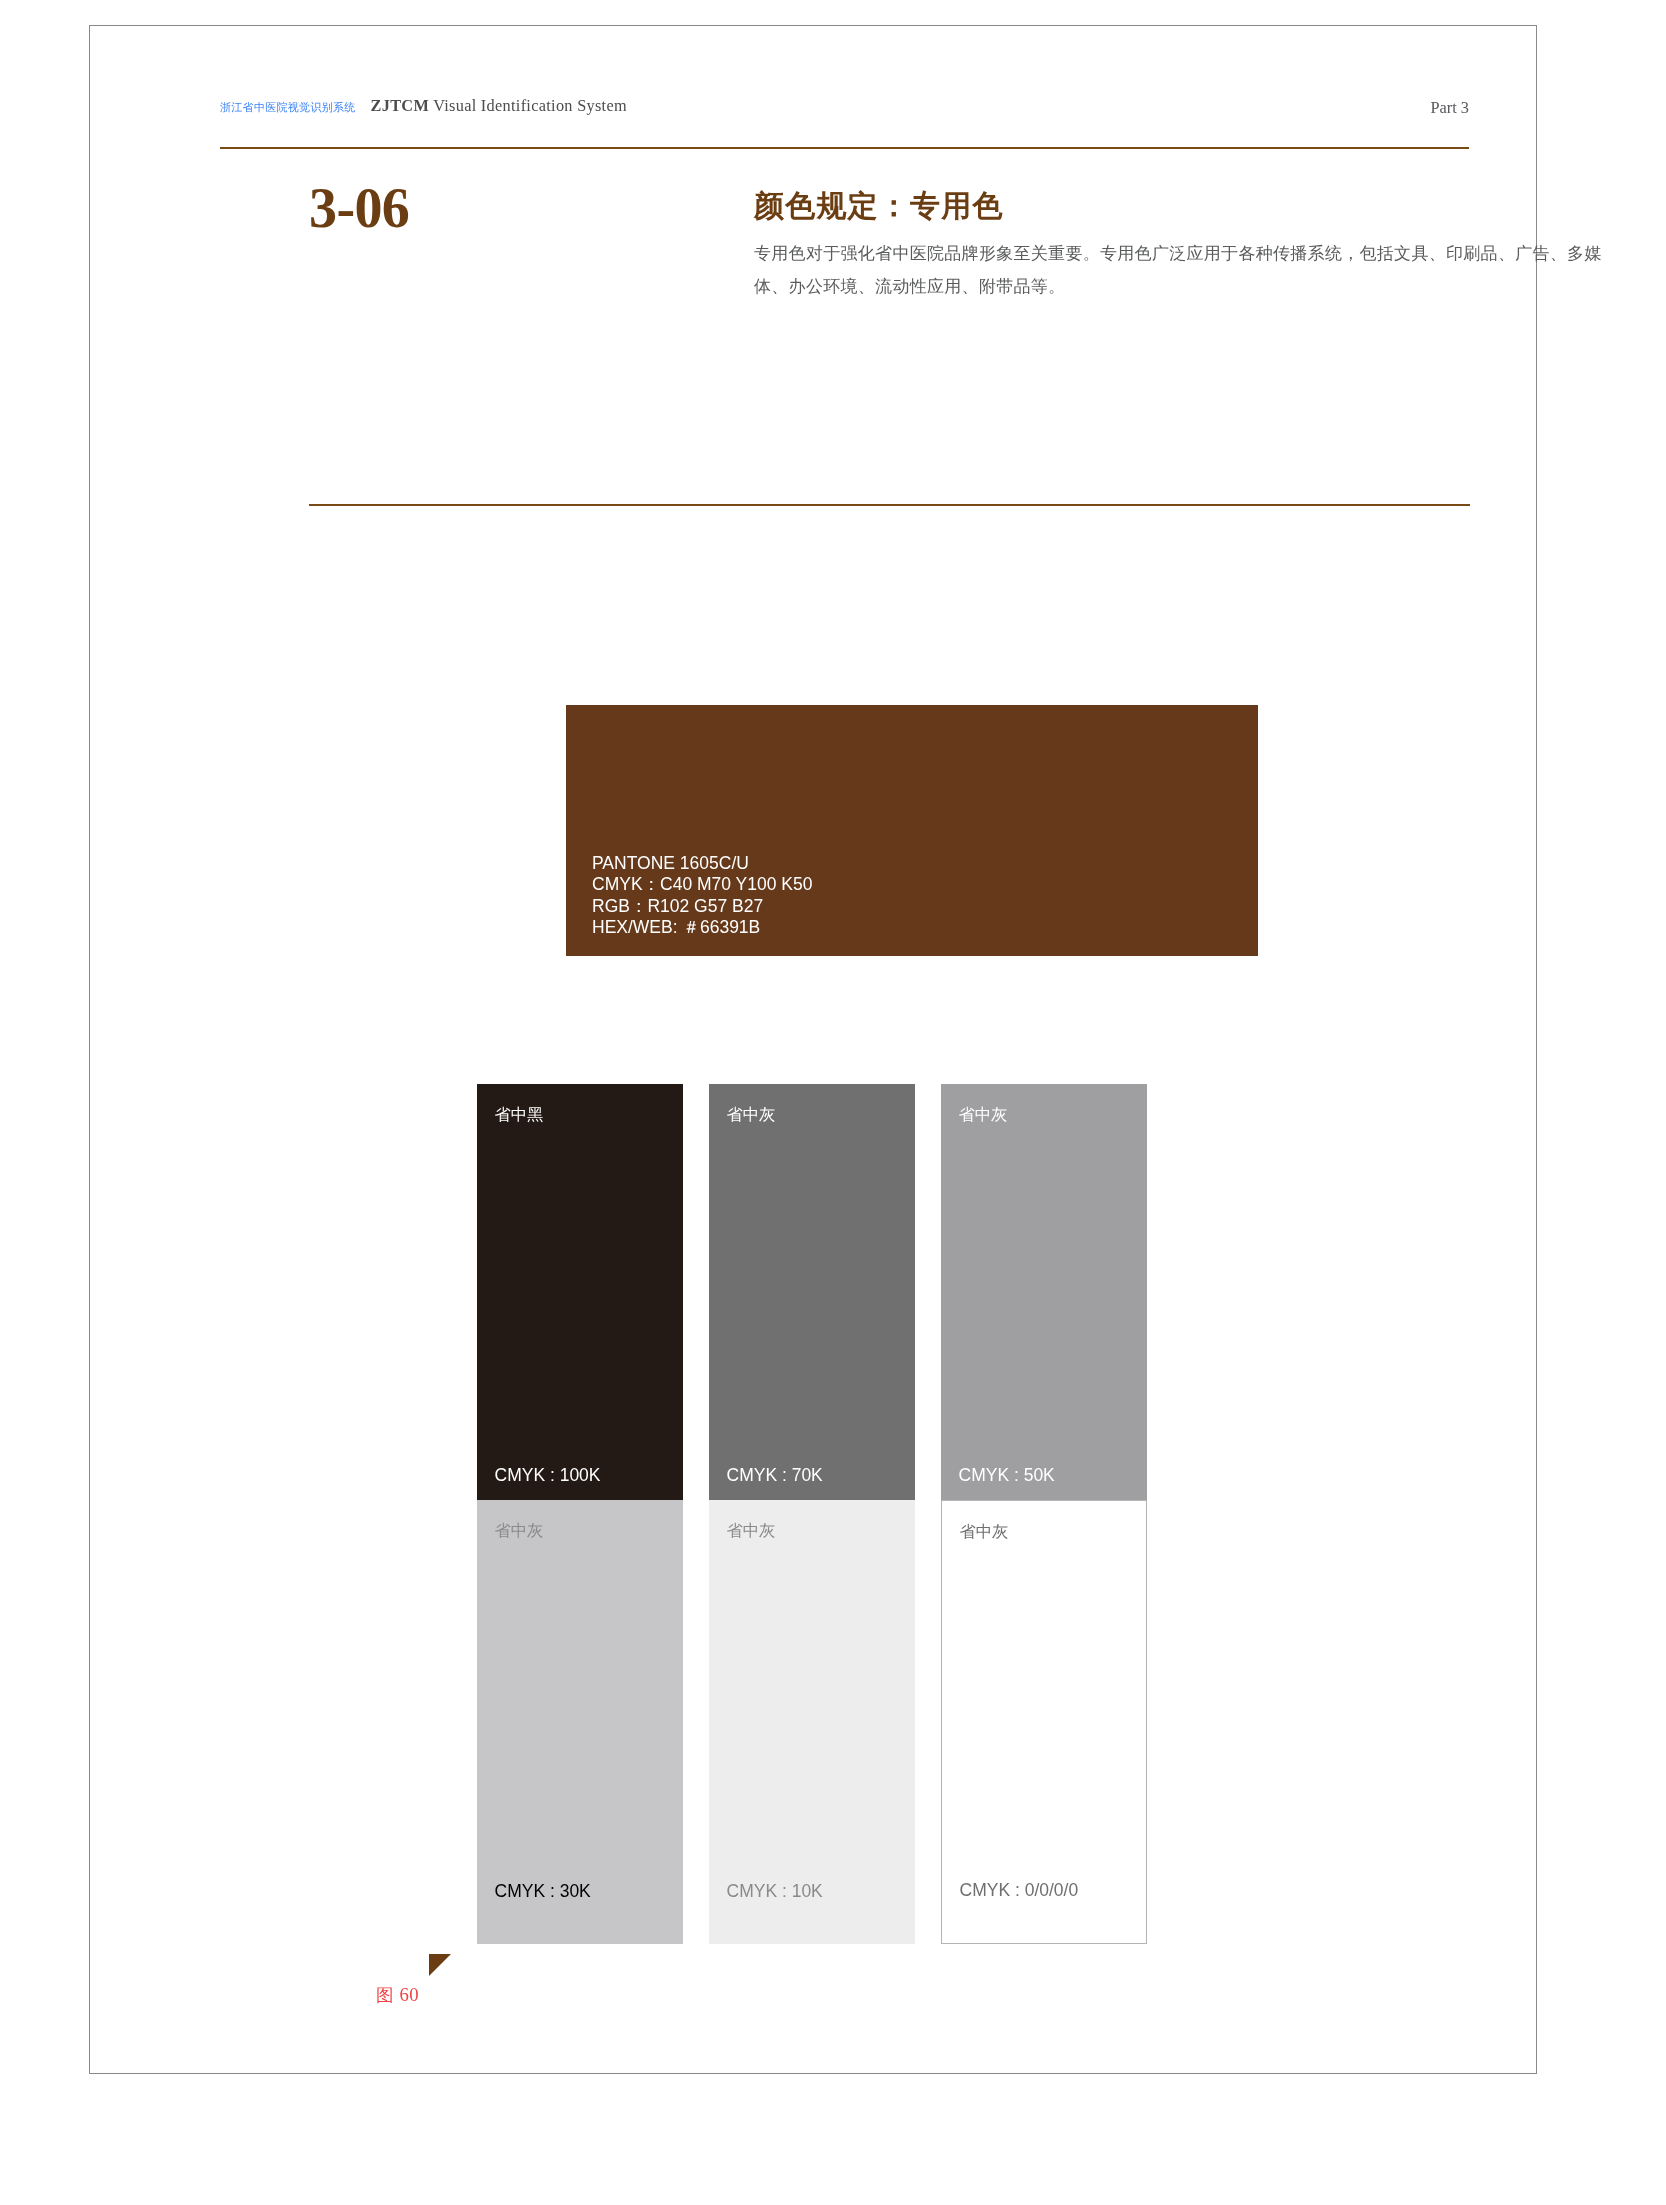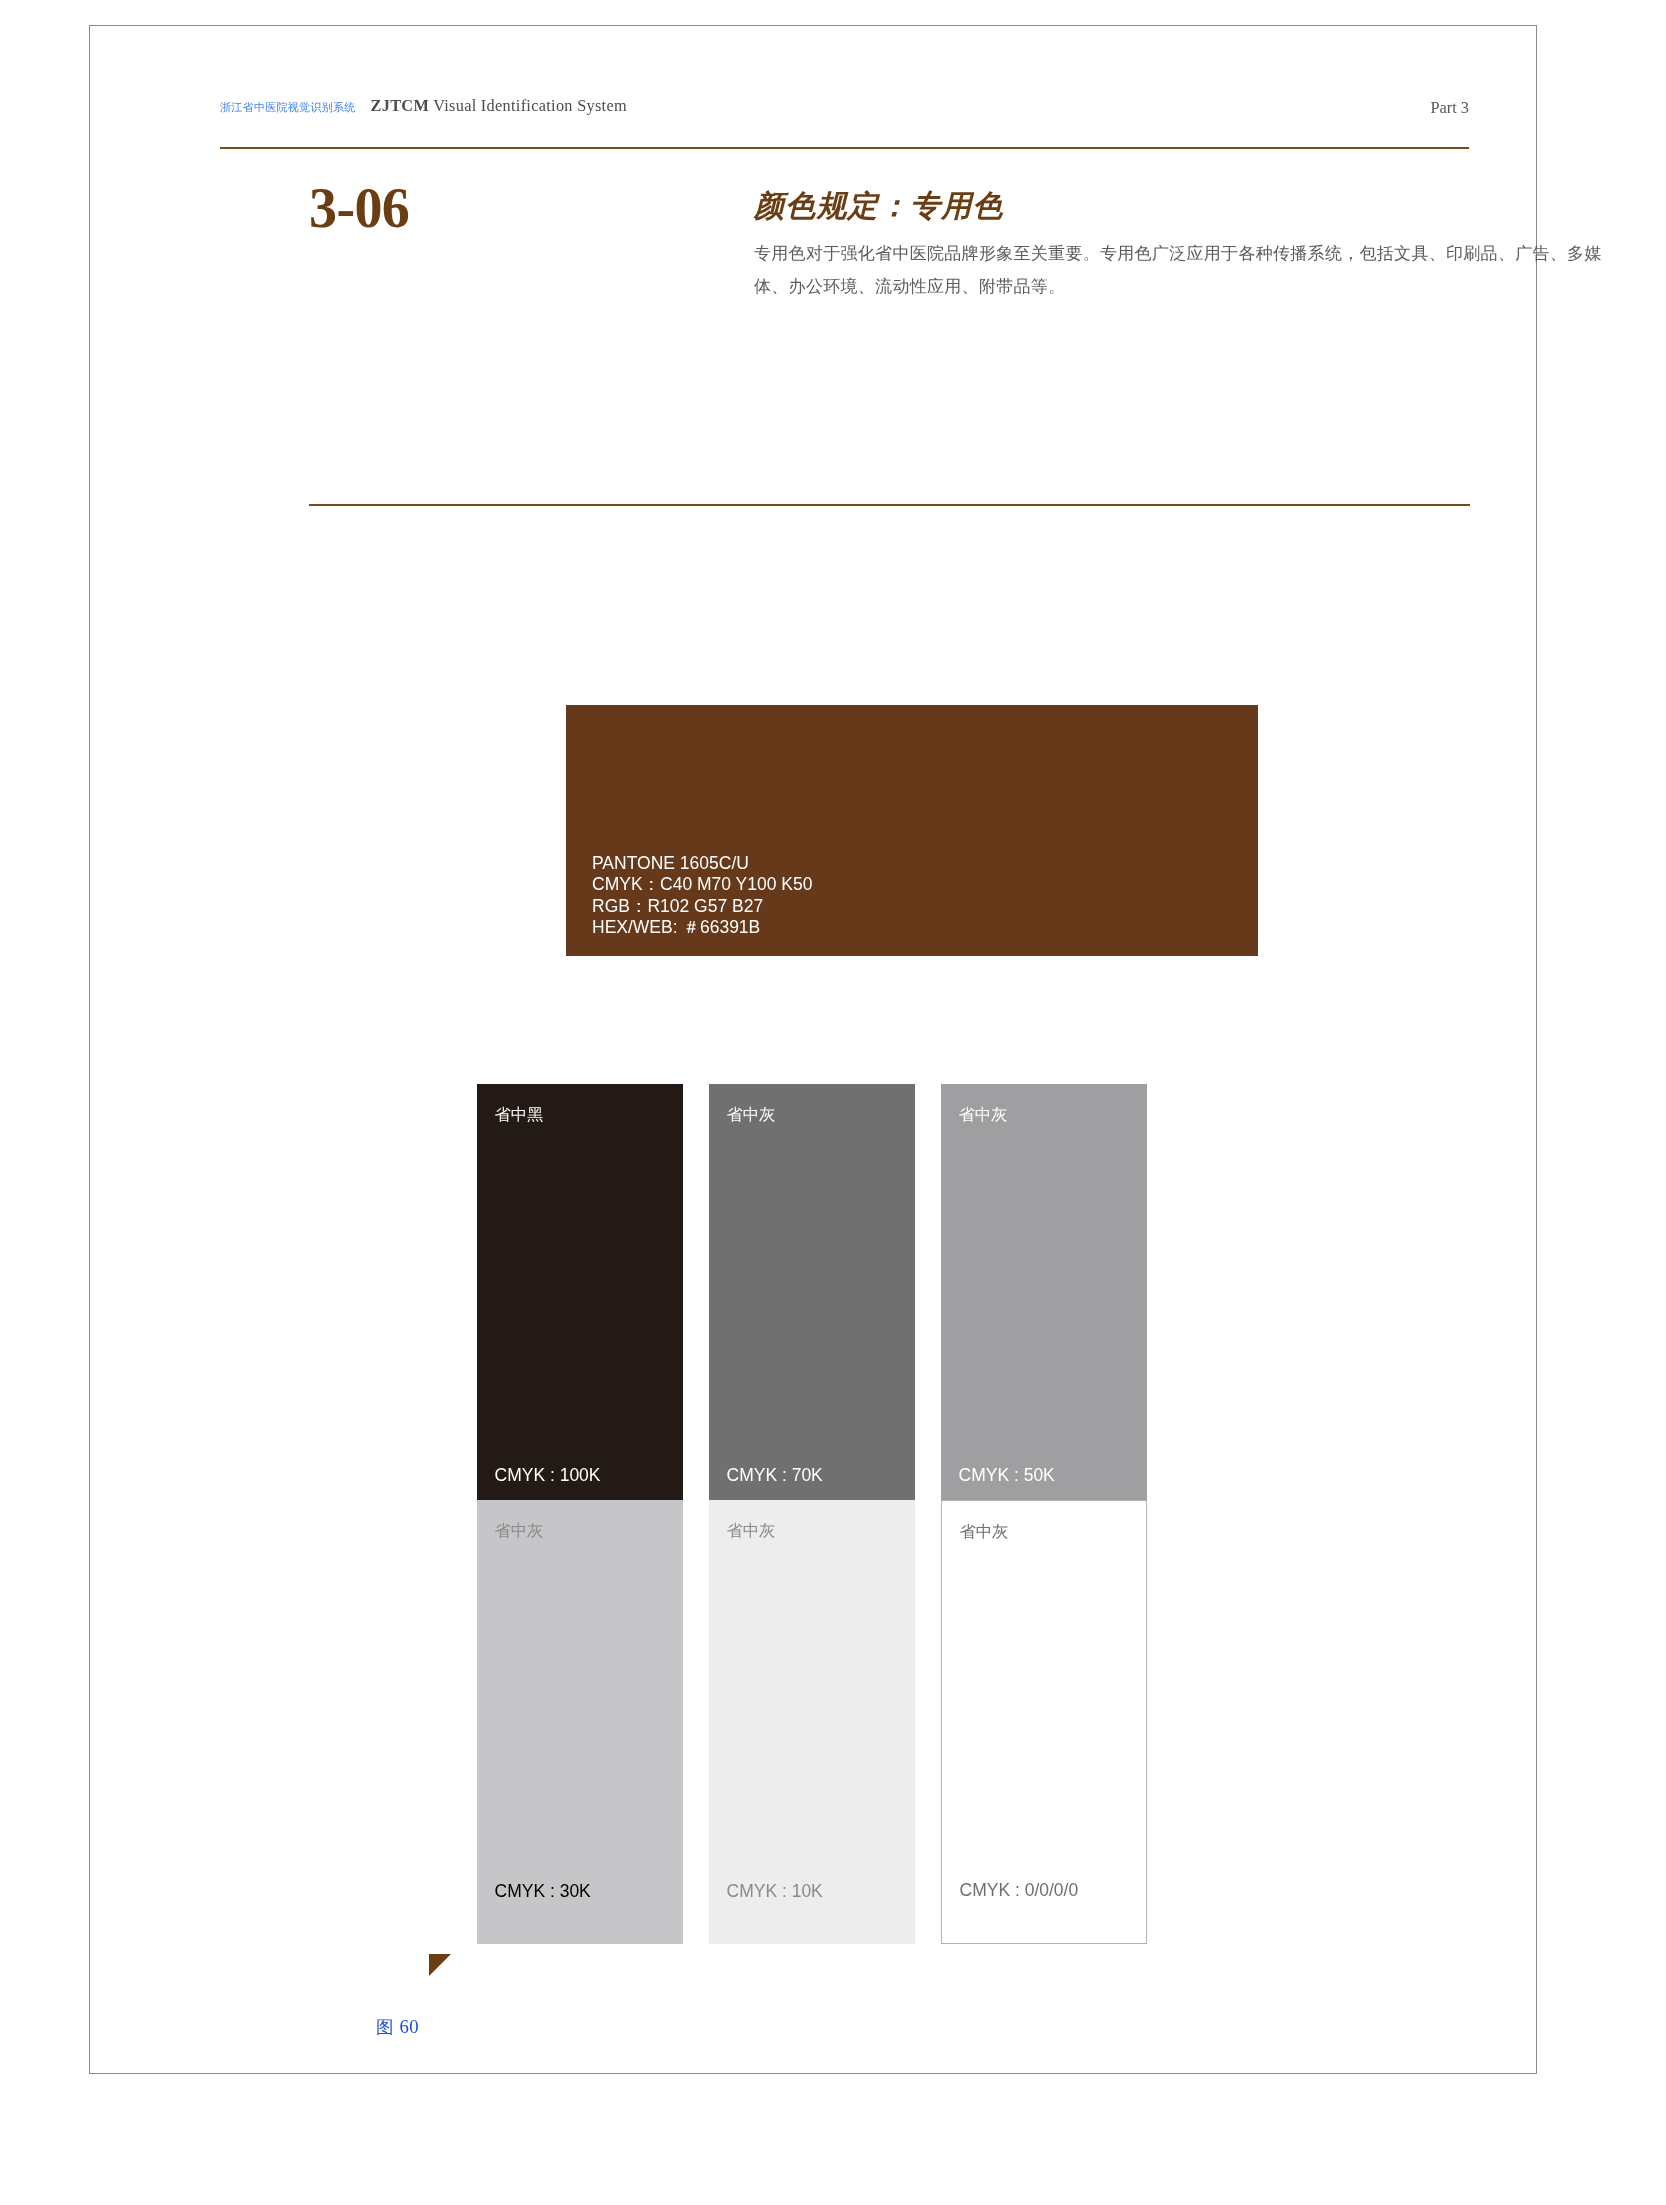--- a/index.html
+++ b/index.html
@@ -96,21 +96,20 @@
     width: 870px;
   }
   .title-main {
     font-family: "Liberation Serif", serif;
     font-size: 30px;
     font-weight: bold;
     color: #6b3d12;
     letter-spacing: 1.2px;
     line-height: 1.1;
     white-space: nowrap;
-    font-style: italic;
   }
   .title-desc {
     margin-top: 15px;
     font-family: "Liberation Serif", serif;
     font-size: 17px;
     color: #5a5b5d;
     line-height: 1.95;
     letter-spacing: 0.3px;
     width: 852px;
   }
@@ -171,24 +170,23 @@
     white-space: nowrap;
   }
 
   
   .fig-caption {
     position: absolute;
     left: 286px;
     top: 1957px;
     font-family: "Liberation Serif", serif;
     font-size: 18.7px;
-    color: #1d4ed8;
+    color: #ef4444;
     white-space: nowrap;
     letter-spacing: 0.6px;
-    margin-top: 32px;
   }
   .fig-caption .cn {
     font-family: "Liberation Sans", sans-serif;
     font-size: 17.5px;
   }
   .fig-triangle {
     position: absolute;
     left: 339px;
     top: 1928px;
     width: 0;

